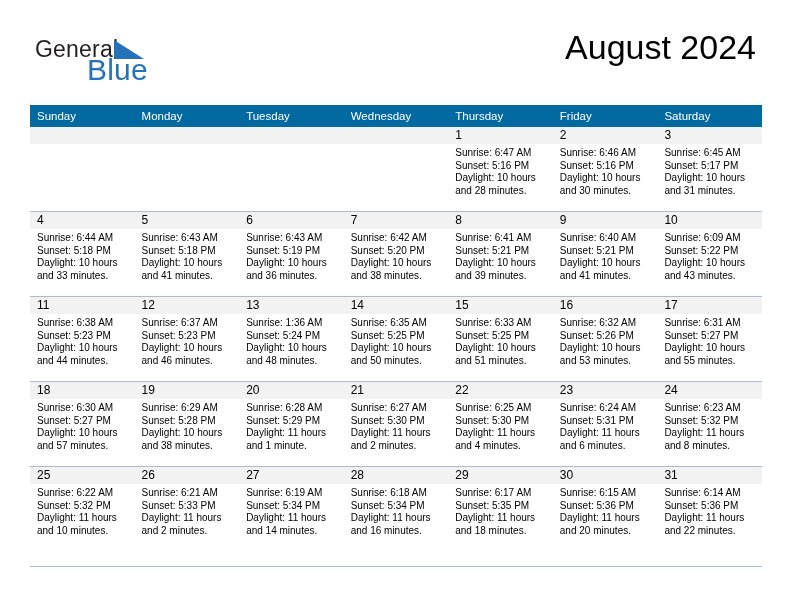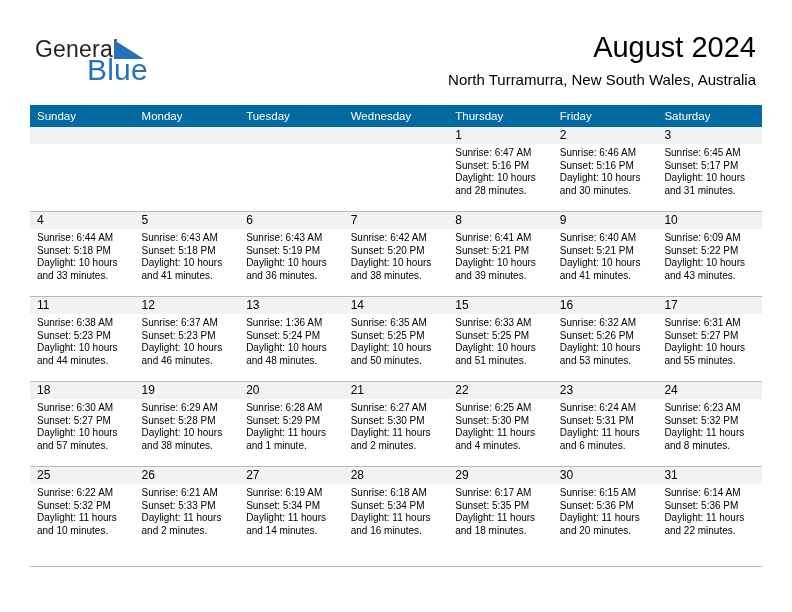--- a/index.html
+++ b/index.html
@@ -64,21 +64,21 @@
     height: 19px;
   }
 
   .title-block {
     position: absolute;
     right: 36px;
     top: 30px;
     text-align: right;
   }
   .month-title {
-    font-size: 29px;
+    font-size: 34px;
     line-height: 34px;
     color: #000000;
     font-weight: normal;
     margin: 0;
     white-space: nowrap;
   }
   .location {
     font-size: 15px;
     line-height: 20px;
     color: #000000;
@@ -164,21 +164,20 @@
       <span class="logo-mark">
         <svg width="30" height="19" viewBox="0 0 30 19" xmlns="http://www.w3.org/2000/svg">
           <polygon points="0,0 30,19 0,19" fill="#2672b8"></polygon>
         </svg>
       </span>
       <span class="logo-blue">Blue</span>
     </div>
 
     <div class="title-block">
       <h1 class="month-title">August 2024</h1>
-      <div class="location">North Turramurra, New South Wales, Australia</div>
     </div>
 
   </div>
 
   <table class="calendar">
     <thead>
       <tr>
         <th>Sunday</th>
         <th>Monday</th>
         <th>Tuesday</th>

